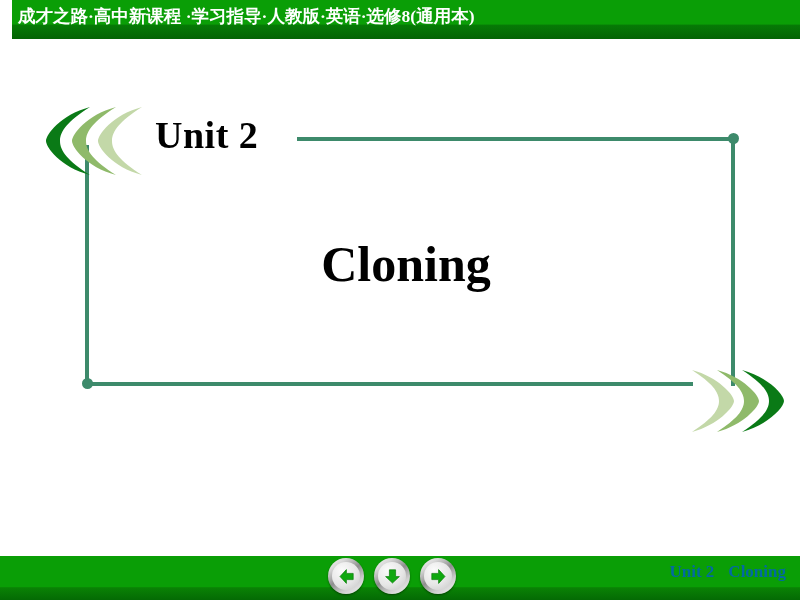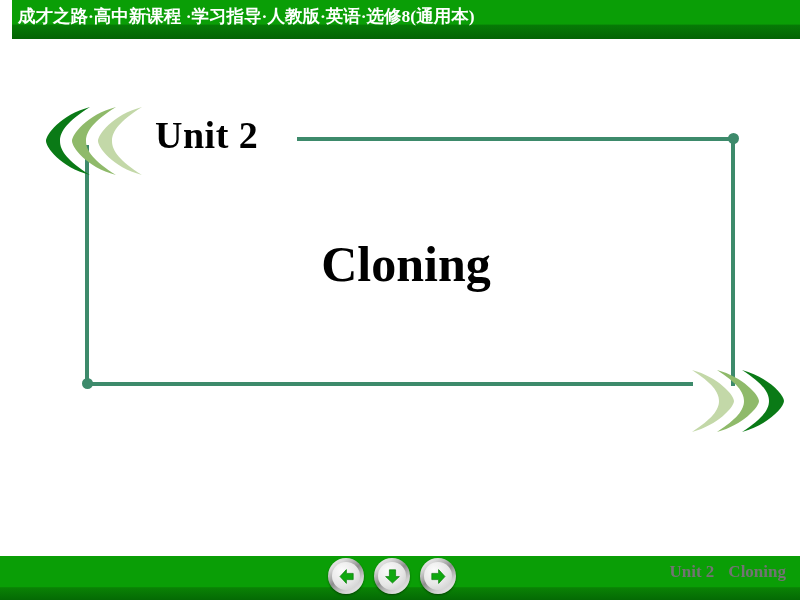--- a/index.html
+++ b/index.html
@@ -200,21 +200,21 @@
     justify-content: center;
   }
   .btn-prev { left: 0px; }
   .btn-down { left: 46px; }
   .btn-next { left: 92px; }
 
   .footer-caption {
     position: absolute;
     right: 14px;
     top: 562px;
-    color: #737373;
+    color: #0369a1;
     font-family: "Liberation Serif", "DejaVu Serif", serif;
     font-weight: bold;
     font-size: 17px;
     white-space: nowrap;
     margin-left: 24px;
   }
   .footer-caption .unit-part { margin-right: 14px; }
 </style>
 </head>
 <body>

